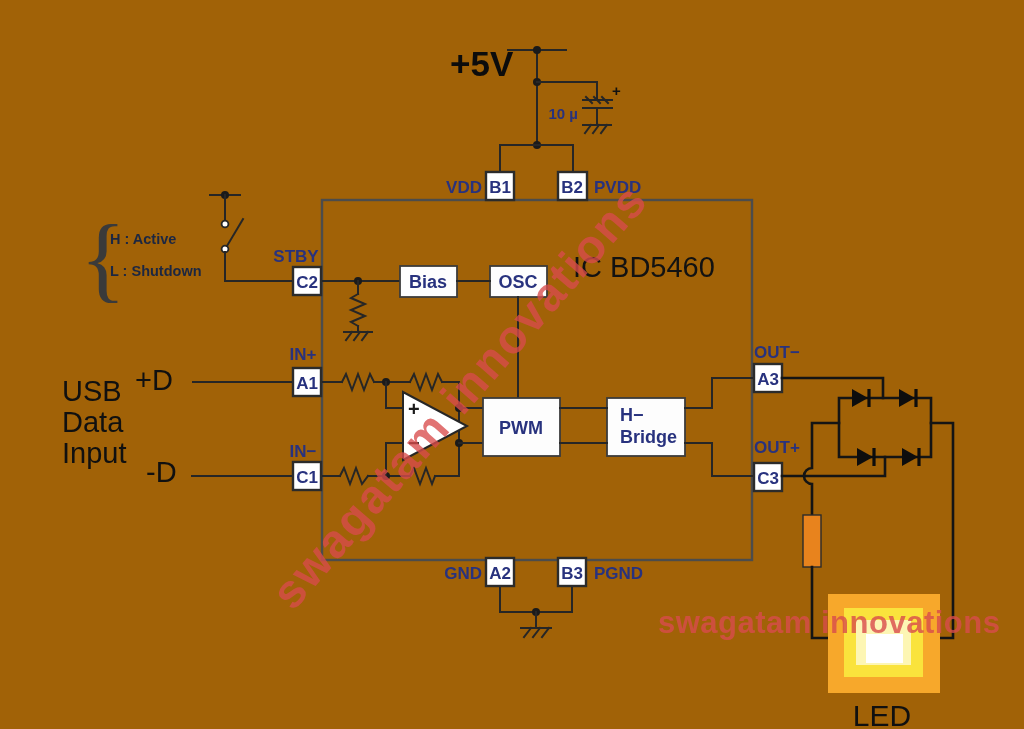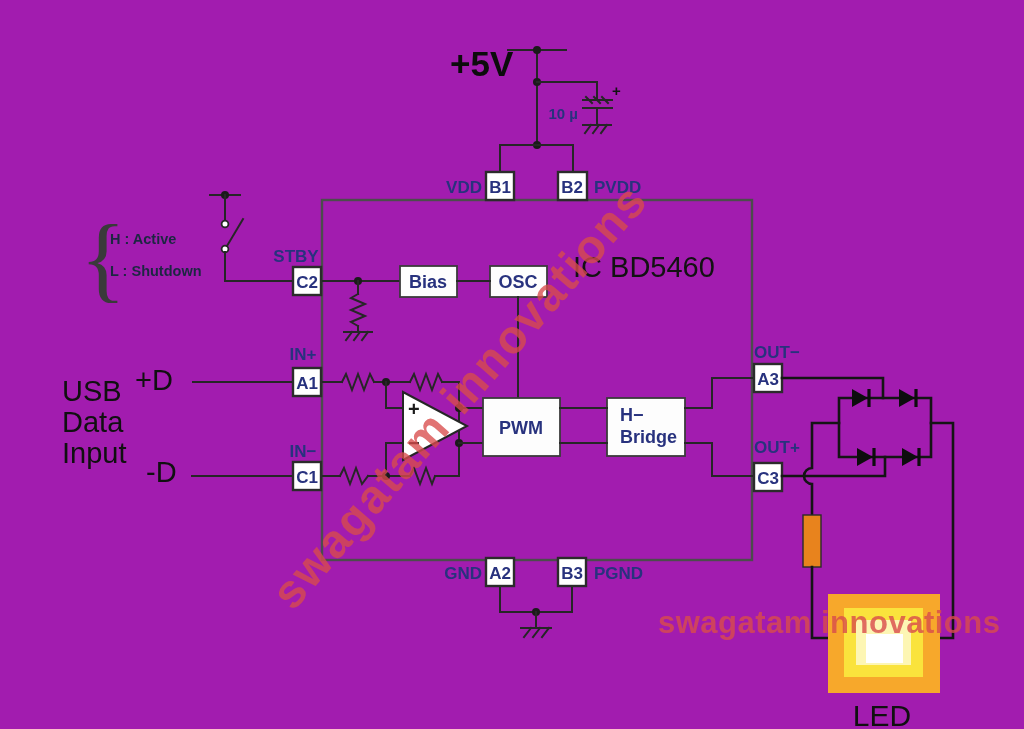--- a/index.html
+++ b/index.html
@@ -1,17 +1,17 @@
 <!DOCTYPE html>
 <html><head>
 <meta charset="utf-8">
 <style>
   html,body{margin:0;padding:0;background:#e9e9e9;}
   .canvas{
-    position:relative;width:1024px;height:729px;background:#a21caf;
+    position:relative;width:1024px;height:729px;background:#a16207;
     font-family:"Liberation Sans", sans-serif;overflow:hidden;
   }
   svg{display:block}
   .wire{fill:none;stroke:#262626;stroke-width:2;stroke-linecap:square;stroke-linejoin:miter}
   .wire-thick{fill:none;stroke:#141414;stroke-width:2.6;stroke-linecap:square;stroke-linejoin:miter}
   .icbox{fill:none;stroke:#4c4c4c;stroke-width:2.4}
   .pinbox{fill:#ffffff;stroke:#2b2b2b;stroke-width:2.4}
   .block{fill:#fdfdfd;stroke:#3b3b3b;stroke-width:1.8}
   .dot{fill:#1a1a1a;stroke:none}
   .diode{fill:#0d0d0d;stroke:none}

